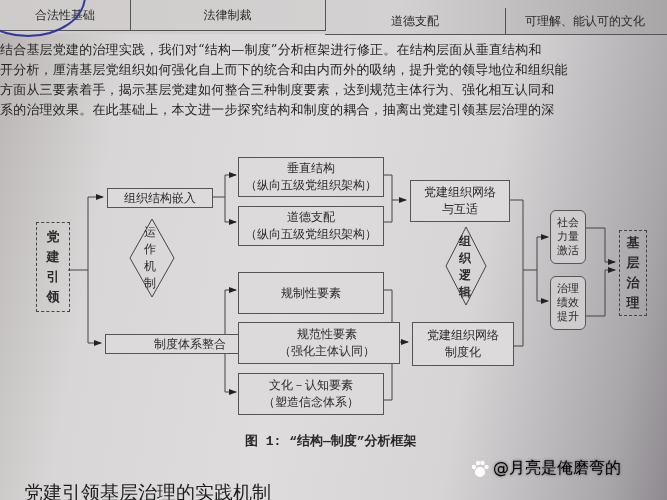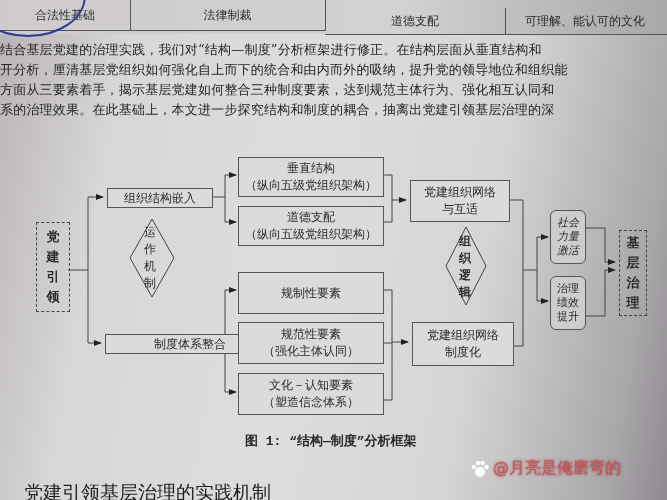--- a/index.html
+++ b/index.html
@@ -27,21 +27,21 @@
   .box {
     position:absolute; border:1px solid #555; background:#dcdada;
     font-size:12px; text-align:center; color:#2b2b2b; line-height:17px;
     display:flex; flex-direction:column; justify-content:center; align-items:center;
   }
   .vbox { position:absolute; border:1px dashed #444; display:flex; flex-direction:column; align-items:center; justify-content:center; font-size:13px; font-weight:bold; line-height:20px; }
   .rbox { position:absolute; border:1px solid #555; border-radius:6px; background:#cfcccd; display:flex; flex-direction:column; align-items:center; justify-content:center; font-size:11px; line-height:14px; }
   svg.lines { position:absolute; left:0; top:0; }
   .diamond-text { position:absolute; display:flex; flex-direction:column; align-items:center; font-size:12px; line-height:17px; }
   .caption { position:absolute; left:245px; top:432px; font-size:13px; font-weight:bold; color:#2a2929;font-family:Liberation Mono, monospace; }
-  .watermark { position:absolute; left:470px; top:458px; font-family:"DejaVu Sans", sans-serif; font-size:16px; color:#ef4444; text-shadow:0 0 3px rgba(0,0,0,.6); display:flex; align-items:center; gap:3px; }
+  .watermark { position:absolute; left:470px; top:458px; font-family:"DejaVu Sans", sans-serif; font-size:16px; color:#000000; text-shadow:0 0 3px rgba(0,0,0,.6); display:flex; align-items:center; gap:3px; }
   .paw { width:20px; height:20px; position:relative; }
   .heading { position:absolute; left:24px; top:480px; font-family:"DejaVu Sans", sans-serif; font-size:19px; color:#1f1e1e; white-space:nowrap; }
 </style>
 </head>
 <body>
 
 <div class="topband">
   <div class="tbl-cell" style="left:0;width:130px;">合法性基础</div>
   <div class="tbl-cell" style="left:325px;width:180px;top:8px;height:26px;">道德支配</div>
   <div class="tbl-cell" style="left:130px;width:195px;">法律制裁</div>
@@ -120,21 +120,21 @@
   <span>（纵向五级党组织架构）</span>
 </div>
 <div class="box" style="left:238px;top:206px;width:144px;height:38px;">
   <span>道德支配</span>
   <span>（纵向五级党组织架构）</span>
 </div>
 
 <div class="box" style="left:238px;top:272px;width:144px;height:40px;">
   <span>规制性要素</span>
 </div>
-<div class="box" style="left:238px;top:322px;width:144px;height:40px;">
+<div class="box" style="left:238px;top:322px;width:144px;height:40px;padding-left:16px;">
   <span>规范性要素</span>
   <span>（强化主体认同）</span>
 </div>
 <div class="box" style="left:238px;top:373px;width:144px;height:40px;">
   <span>文化－认知要素</span>
   <span>（塑造信念体系）</span>
 </div>
 
 <div class="box" style="left:410px;top:180px;width:98px;height:40px;">
   <span>党建组织网络</span>
@@ -145,21 +145,21 @@
   <span>制度化</span>
 </div>
 
 <div class="diamond-text" style="left:459px;top:233px;font-weight:bold;">
   <span>组</span>
   <span>织</span>
   <span>逻</span>
   <span>辑</span>
 </div>
 
-<div class="rbox" style="left:550px;top:210px;width:34px;height:52px;font-style:italic;">
+<div class="rbox" style="left:550px;top:210px;width:34px;height:52px;">
   <span>社会</span>
   <span>力量</span>
   <span>激活</span>
 </div>
 <div class="rbox" style="left:550px;top:276px;width:34px;height:52px;">
   <span>治理</span>
   <span>绩效</span>
   <span>提升</span>
 </div>
 

